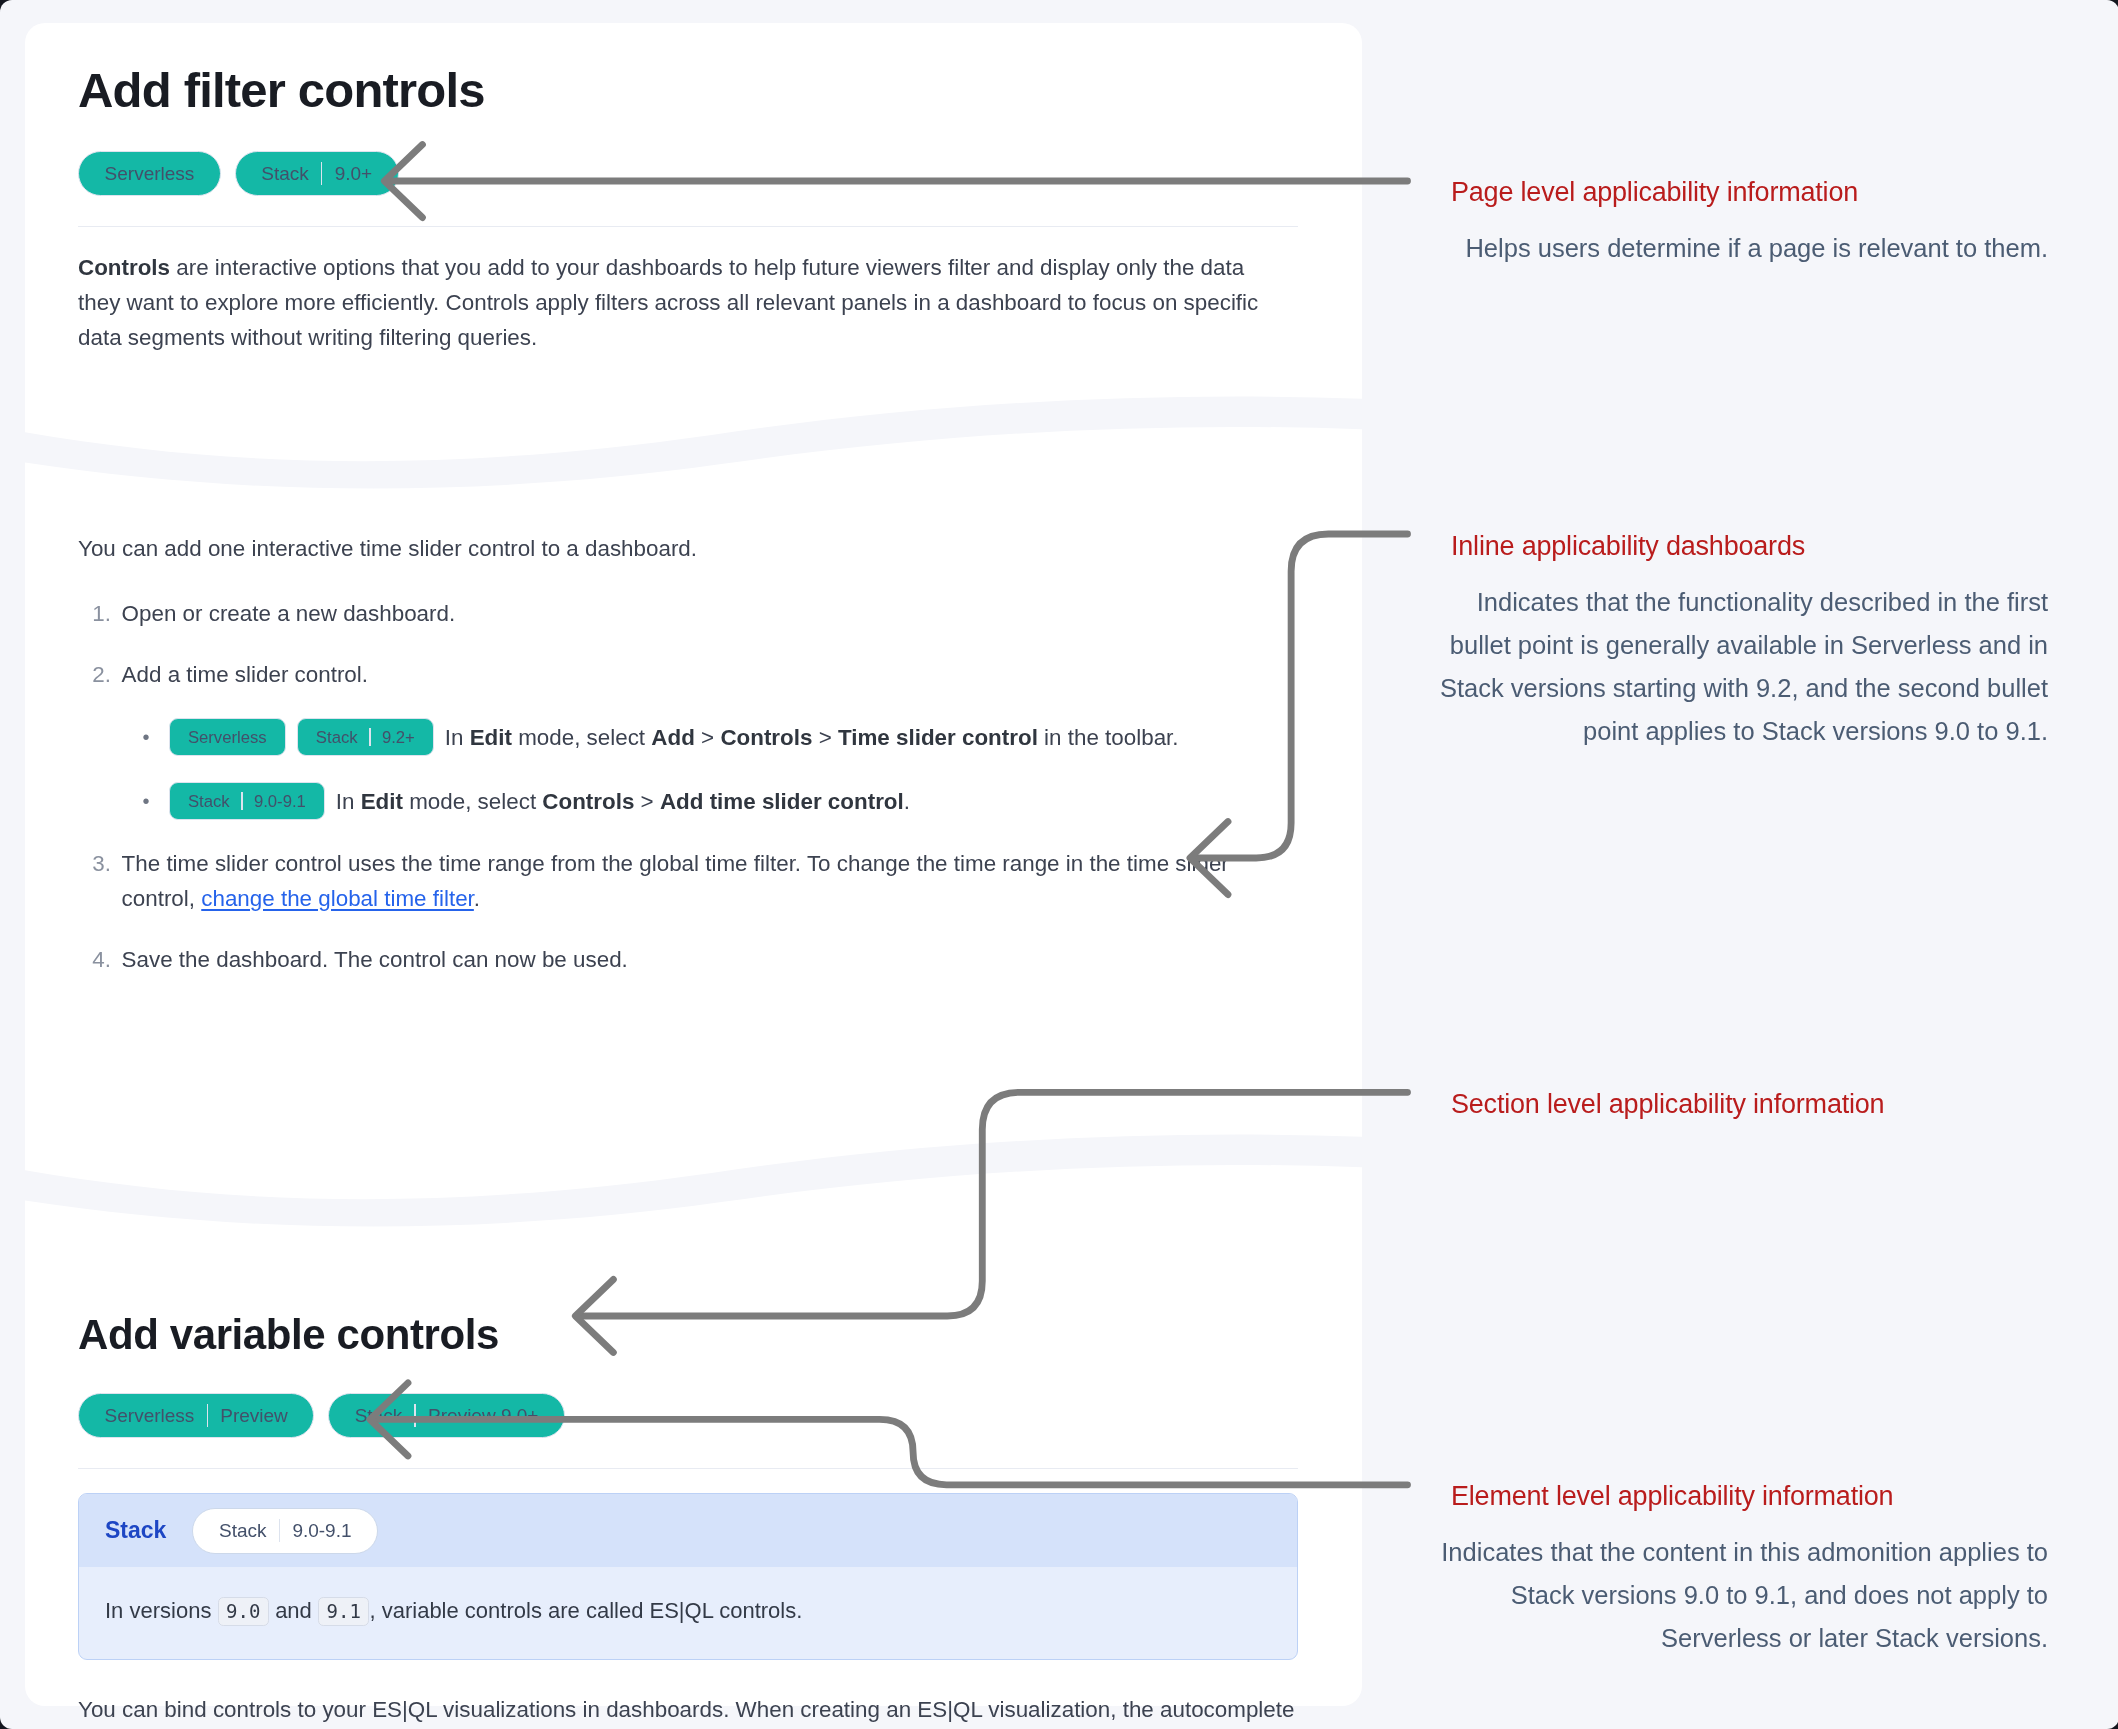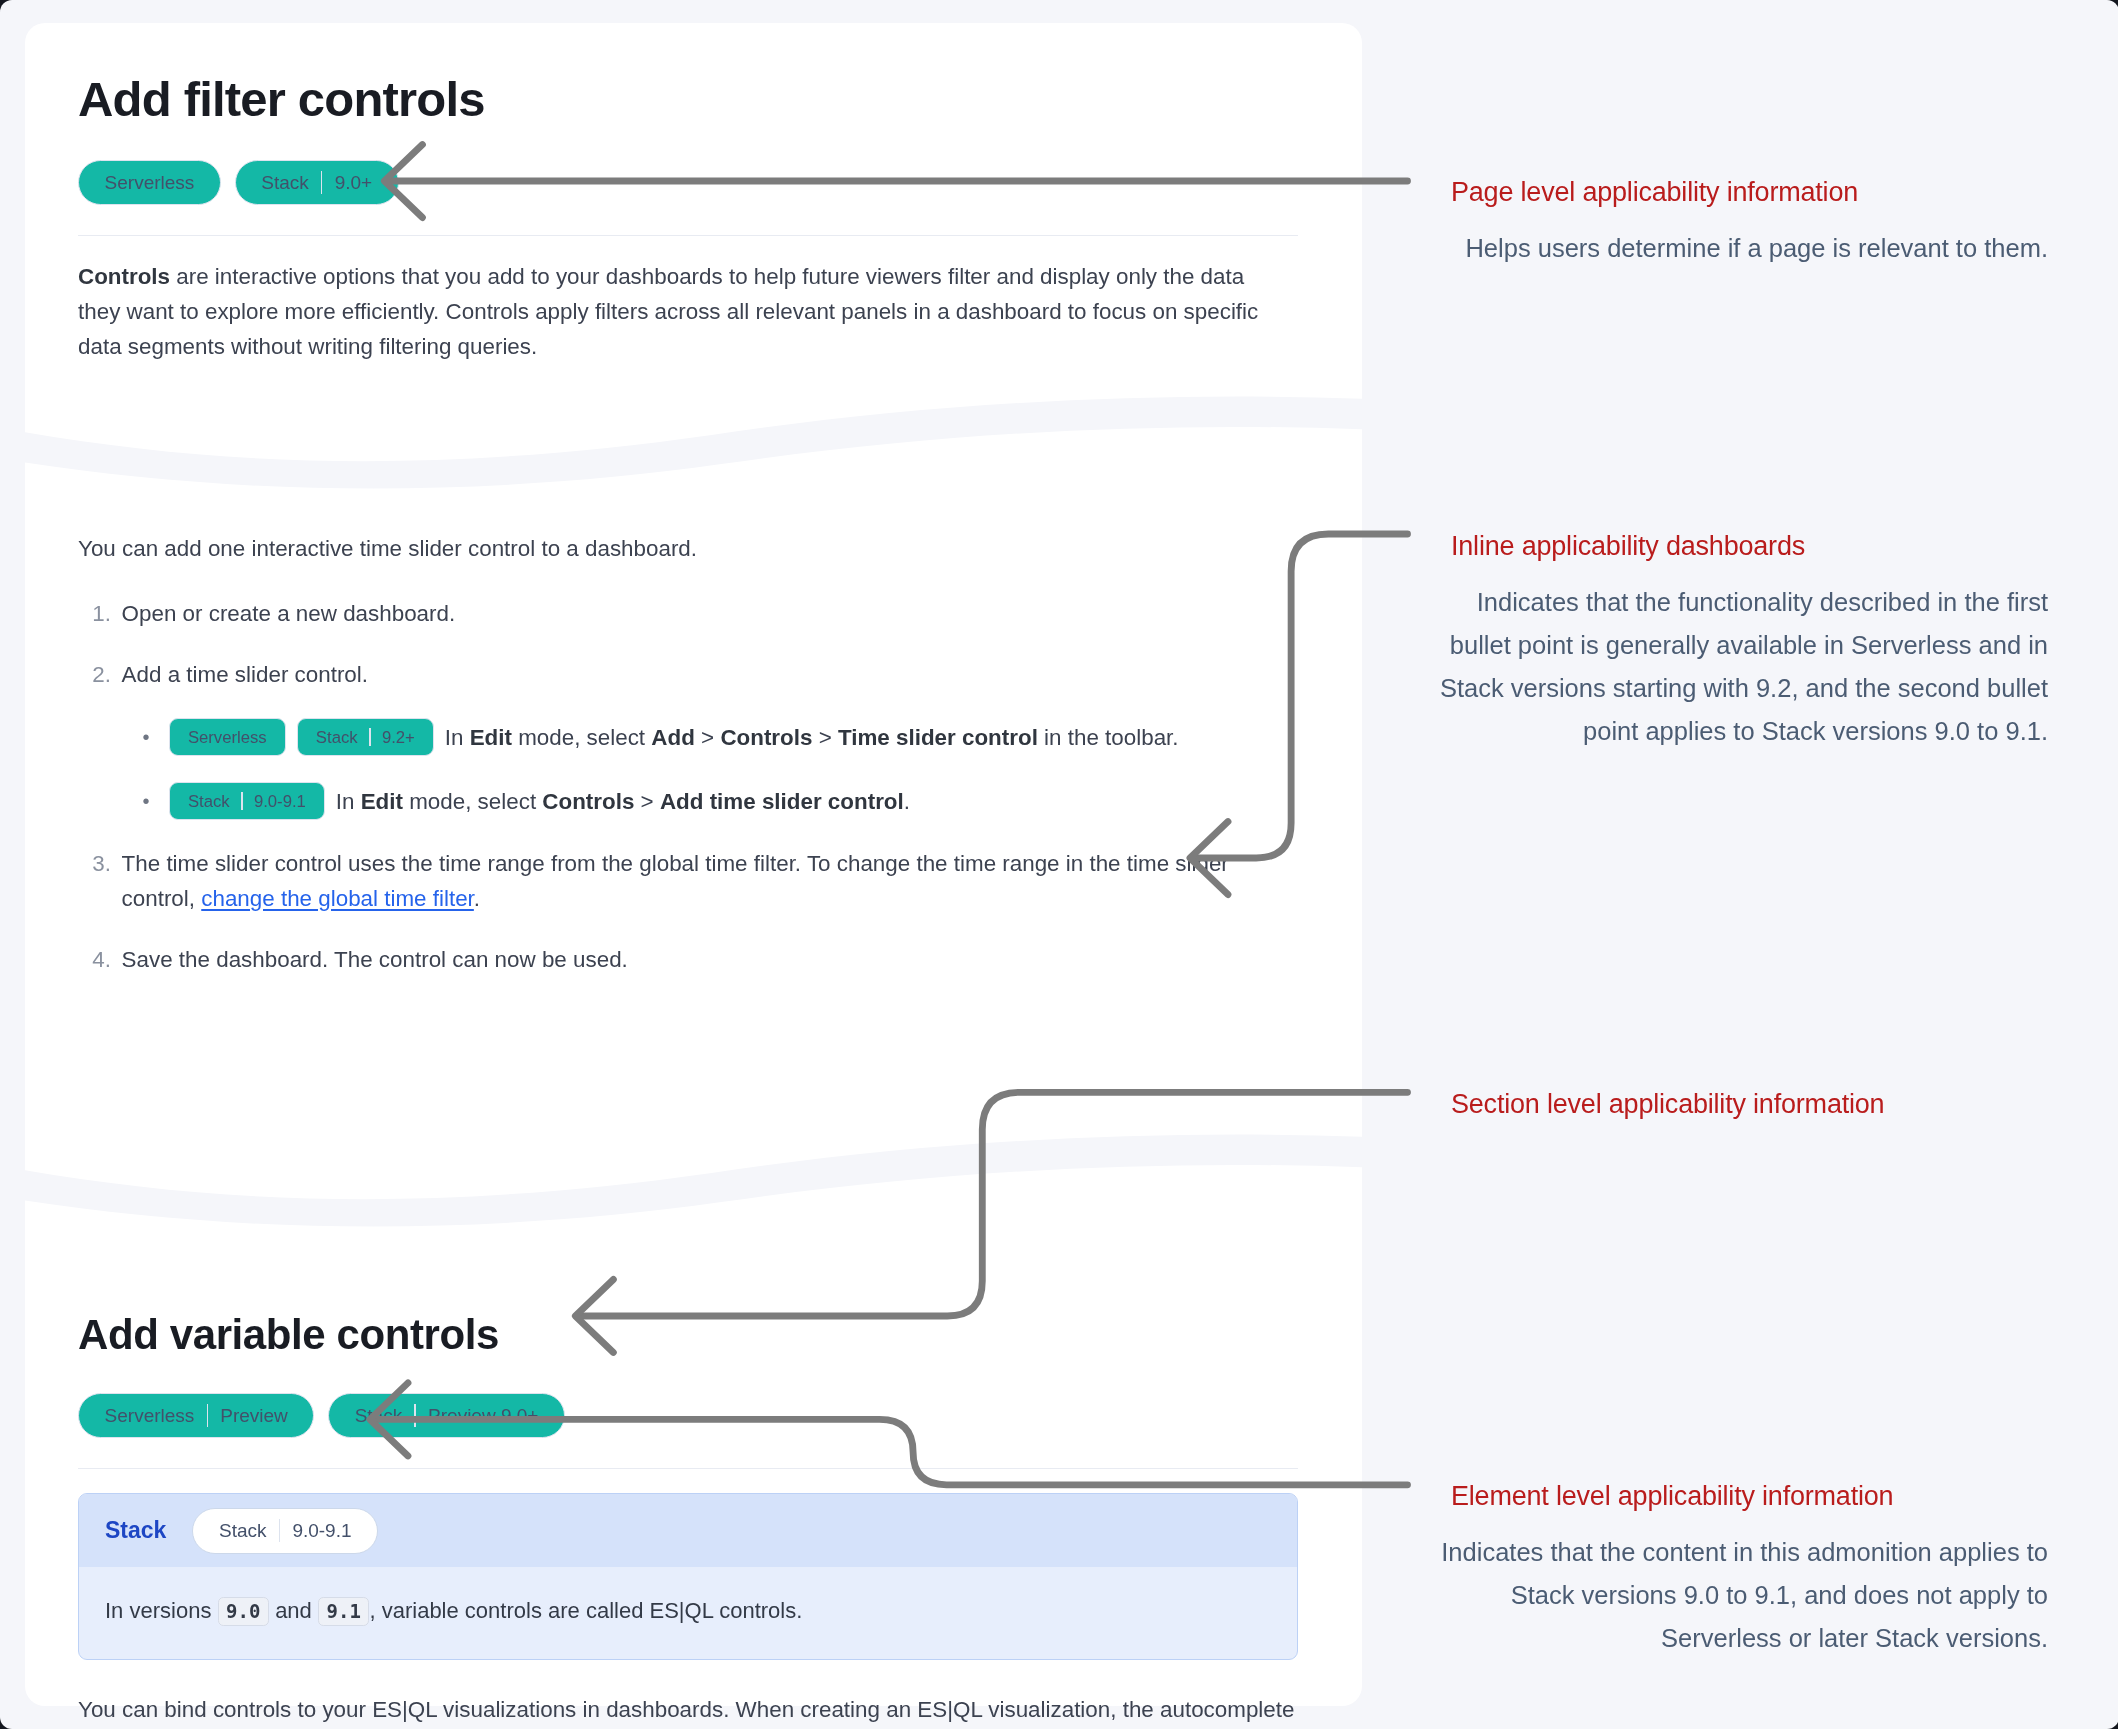--- a/index.html
+++ b/index.html
@@ -20,21 +20,21 @@
     position:absolute;left:25px;top:23px;
     width:1337px;height:1683px;
     background:#ffffff;
     border-radius:20px;
   }
   .wave{position:absolute;left:25px;width:1337px;height:114px;pointer-events:none;}
   .wave-1{top:379px;}
   .wave-2{top:1117px;}
 
   .section{position:absolute;left:78px;width:1220px;}
-  .s1{top:70px;}
+  .s1{top:61px;}
   .s2{top:498px;}
   .s3{top:1268px;margin-top:40px;}
 
   h1.card-title{
     margin:0;font-size:49px;font-weight:700;color:#191c23;letter-spacing:-0.8px;line-height:58px;
   }
   h2.card-title{
     margin:0;font-size:42px;font-weight:700;color:#191c23;letter-spacing:-0.4px;line-height:53px;
   }
   .badge-row{display:flex;gap:13.7px;align-items:center;margin-top:32px;}
@@ -52,21 +52,21 @@
   .pill.small .div{height:18px;margin:0 6.8px;}
   hr.rule{border:none;border-top:1.5px solid #e8ebf2;margin:30px 0 0 0;}
   .para{
     margin-top:23px;font-size:22.4px;line-height:35px;color:#3c4250;max-width:1202px;
   }
   .b{font-weight:700;color:#30363f;}
   a.link{color:#2563eb;text-decoration:underline;text-underline-offset:3px;}
   .code{
     font-family:"DejaVu Sans Mono","Liberation Mono",monospace;
     font-size:19px;background:#eef1f7;border:1.5px solid #d6dce8;border-radius:5.3px;
-    padding:2.3px 7.6px;color:#333a47;font-weight:bold;
+    padding:2.3px 7.6px;color:#333a47;
   }
   .intro{margin-top:33px;font-size:22.4px;line-height:35px;color:#3c4250;}
   .steps{margin-top:30px;}
   .step{display:flex;margin-top:26px;font-size:22.4px;line-height:35px;color:#3c4250;}
   .step-num{width:33px;flex:none;color:#8a919f;text-align:right;padding-right:10.6px;}
   .step-body{flex:1;}
   .sub-bullets{margin-top:21px;}
   .sub-bullet{display:flex;align-items:center;margin-top:26px;margin-left:21px;}
   .dot{flex:none;width:26px;color:#6f7683;font-size:20px;}
   .sub-bullet .runs{white-space:nowrap;}

